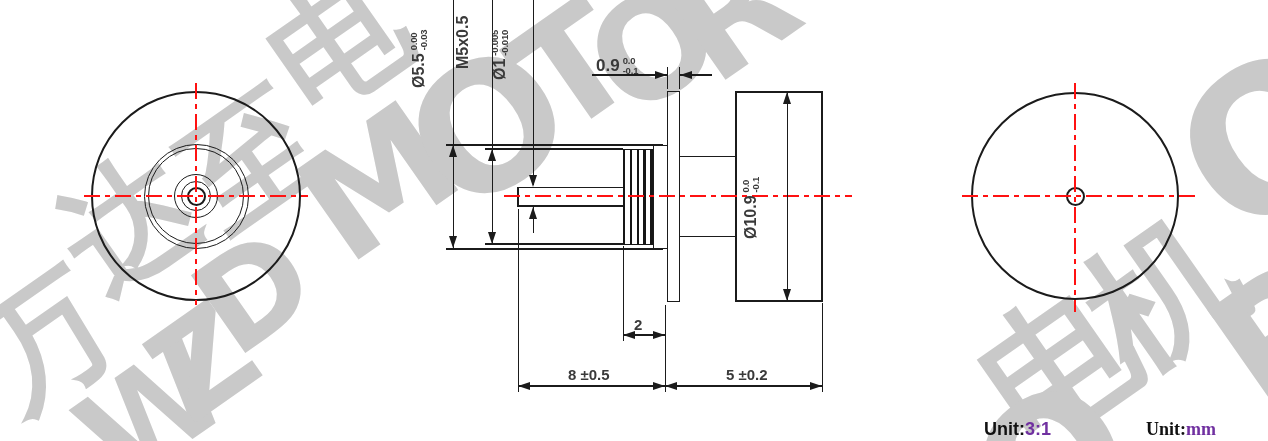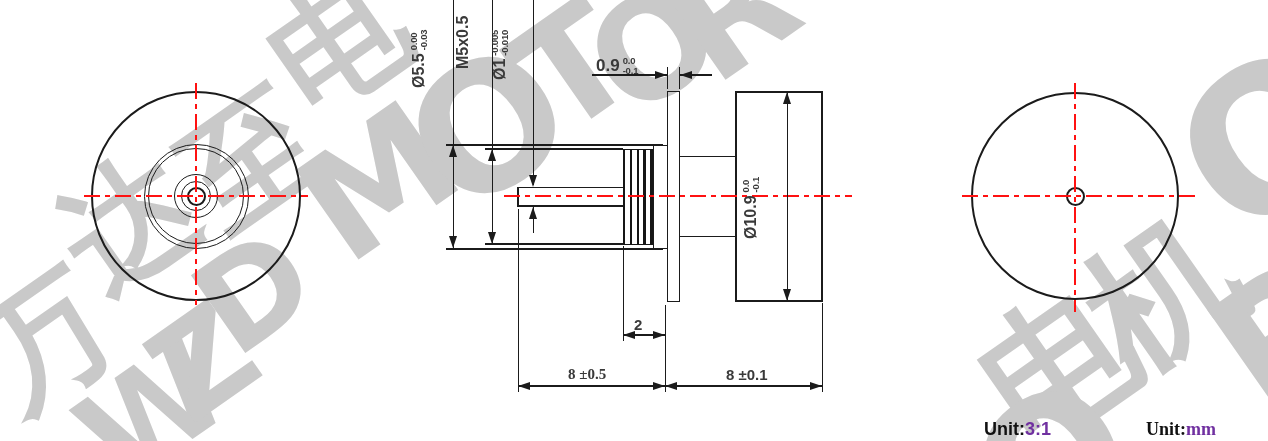--- a/index.html
+++ b/index.html
@@ -152,22 +152,22 @@
   <div class="arr" style="left:653px;top:331px;"></div>
   <div class="dt" style="left:634px;top:316px;">2</div>
 
   <div class="vl" style="left:517.5px;top:209px;height:183px;"></div>
   <div class="vl" style="left:821.5px;top:303px;height:89px;"></div>
   <div class="hl" style="left:518px;top:385.3px;width:304px;"></div>
   <div class="arl" style="left:518px;top:382px;"></div>
   <div class="arr" style="left:653px;top:382px;"></div>
   <div class="arl" style="left:665px;top:382px;"></div>
   <div class="arr" style="left:810px;top:382px;"></div>
-  <div class="dt" style="left:568px;top:366px;font-family:Liberation Serif, serif;">8 ±0.5</div>
-  <div class="dt" style="left:726px;top:366px;">8 ±0.1</div>
+  <div class="dt" style="left:568px;top:366px;">8 ±0.5</div>
+  <div class="dt" style="left:726px;top:366px;">5 ±0.2</div>
 
   <div class="crc" style="left:971px;top:92px;width:208px;height:208px;border-width:2px;"></div>
   <div class="crc" style="left:1065.5px;top:186.5px;width:19px;height:19px;border-width:2.4px;"></div>
   <div class="redh" style="left:962px;top:195.3px;width:236px;"></div>
   <div class="redv" style="left:1074.3px;top:83px;height:229px;"></div>
 
   <div class="meta" style="left:984px;">
     <span>Unit:</span><span class="val">3:1</span>
   </div>
   <div class="meta" style="left:1146px;font-family:Liberation Serif, serif;">

